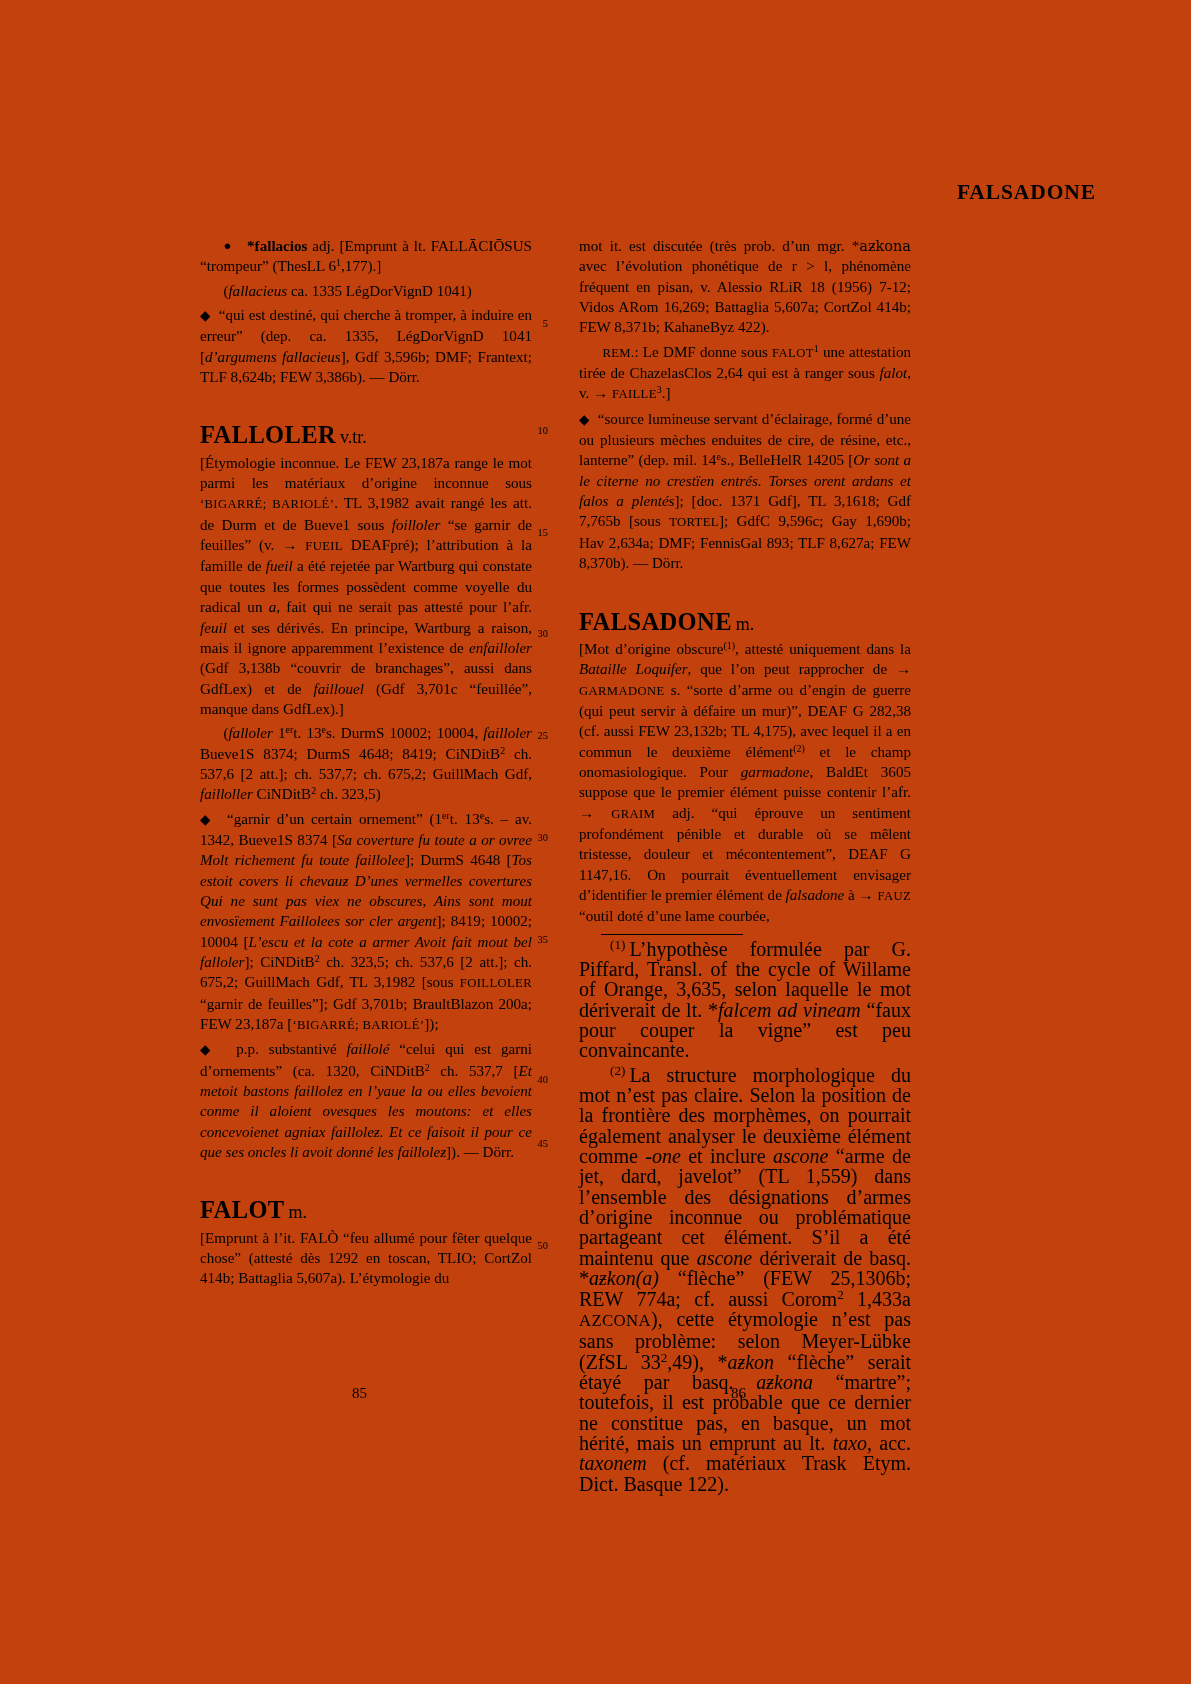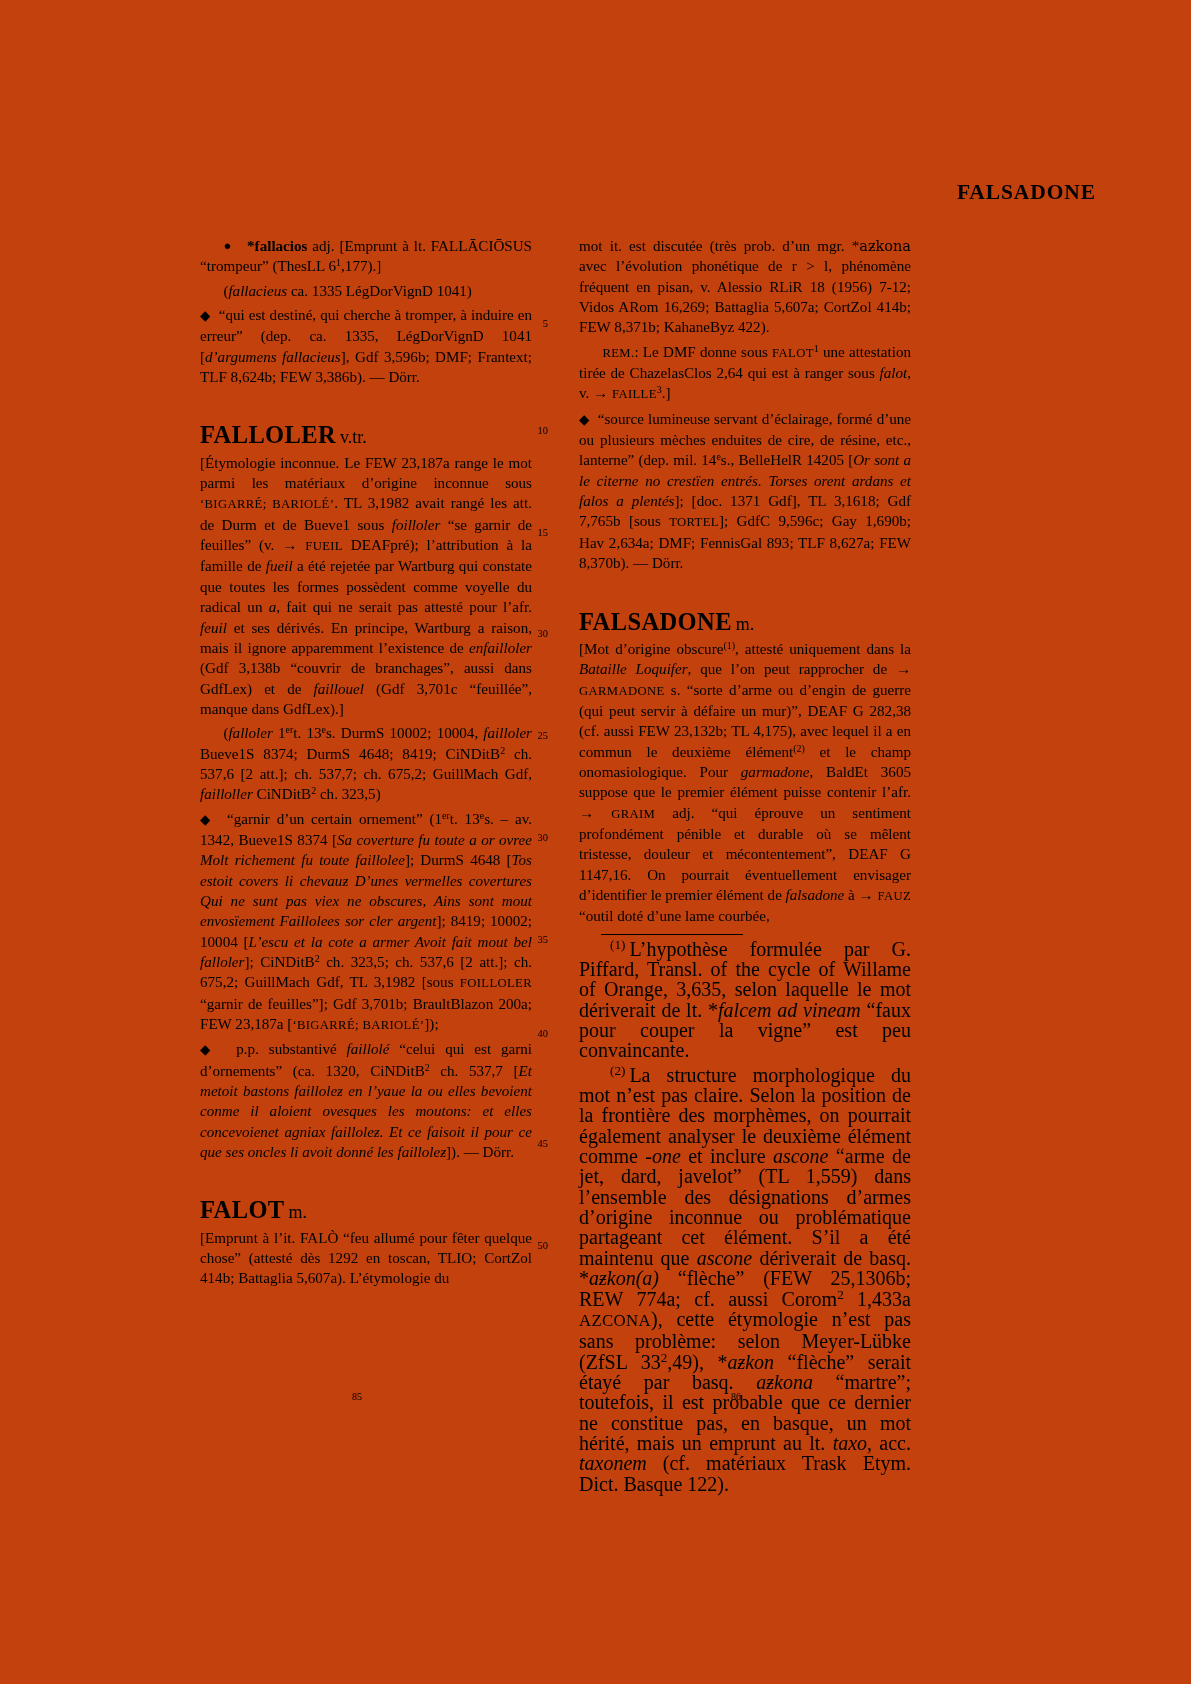--- a/index.html
+++ b/index.html
@@ -117,41 +117,41 @@
   .footnote {
     font-size: 20px;
     line-height: 20.35px;
     text-align: justify;
   }
 
   
   .folio {
     position: absolute;
     bottom: 282px;
-    font-size: 10px;
+    font-size: 15px;
   }
   .folio-left  { left: 352px; }
   .folio-right { left: 731px; }
 </style>
 </head>
 <body>
 
 <div class="page">
 
   <div class="running-head">FALSADONE</div>
 
   <div class="linenums">
     <div class="ln ln-left" style="top:86px">5</div>
     <div class="ln ln-left" style="top:193px">10</div>
     <div class="ln ln-left" style="top:295px">15</div>
     <div class="ln ln-left" style="top:396px">30</div>
     <div class="ln ln-left" style="top:498px">25</div>
     <div class="ln ln-left" style="top:600px">30</div>
     <div class="ln ln-left" style="top:702px">35</div>
-    <div class="ln ln-left" style="top:796px">40</div>
+    <div class="ln ln-left" style="top:842px">40</div>
     <div class="ln ln-left" style="top:906px">45</div>
     <div class="ln ln-left" style="top:1008px">50</div>
   </div>
 
   <div class="columns">
 
     <div class="col col-left">
 
       <div>
         <p class="para indent"><span class="bullet-round">●</span>&nbsp;&nbsp;&nbsp;<span class="bold">*fallacios</span> adj. [Emprunt à lt. FALLĀCIŌSUS “trompeur” (ThesLL 6<sup>1</sup>,177).]</p>

